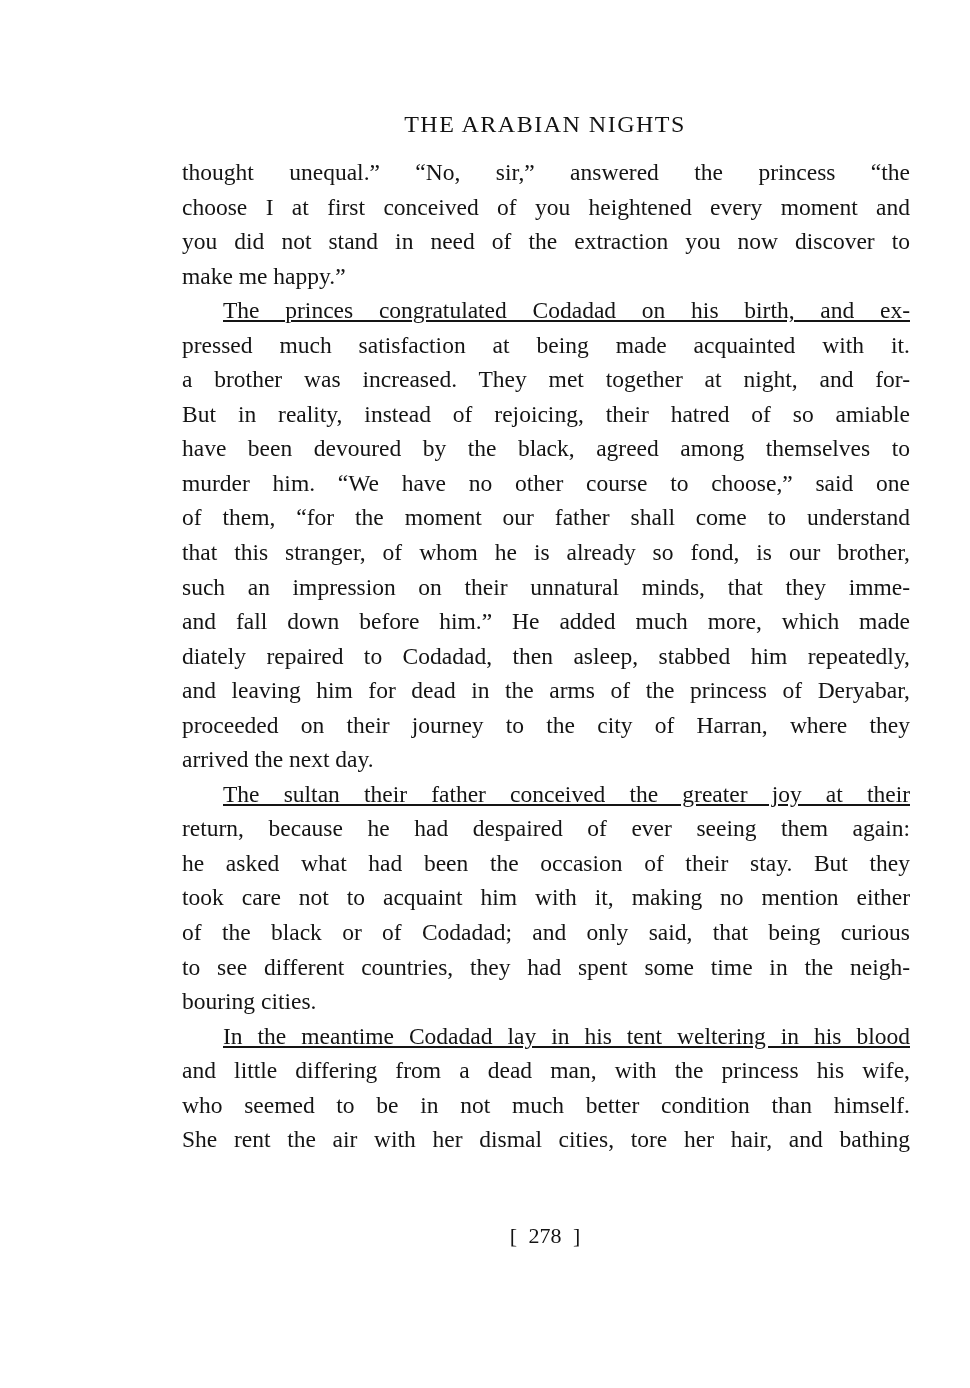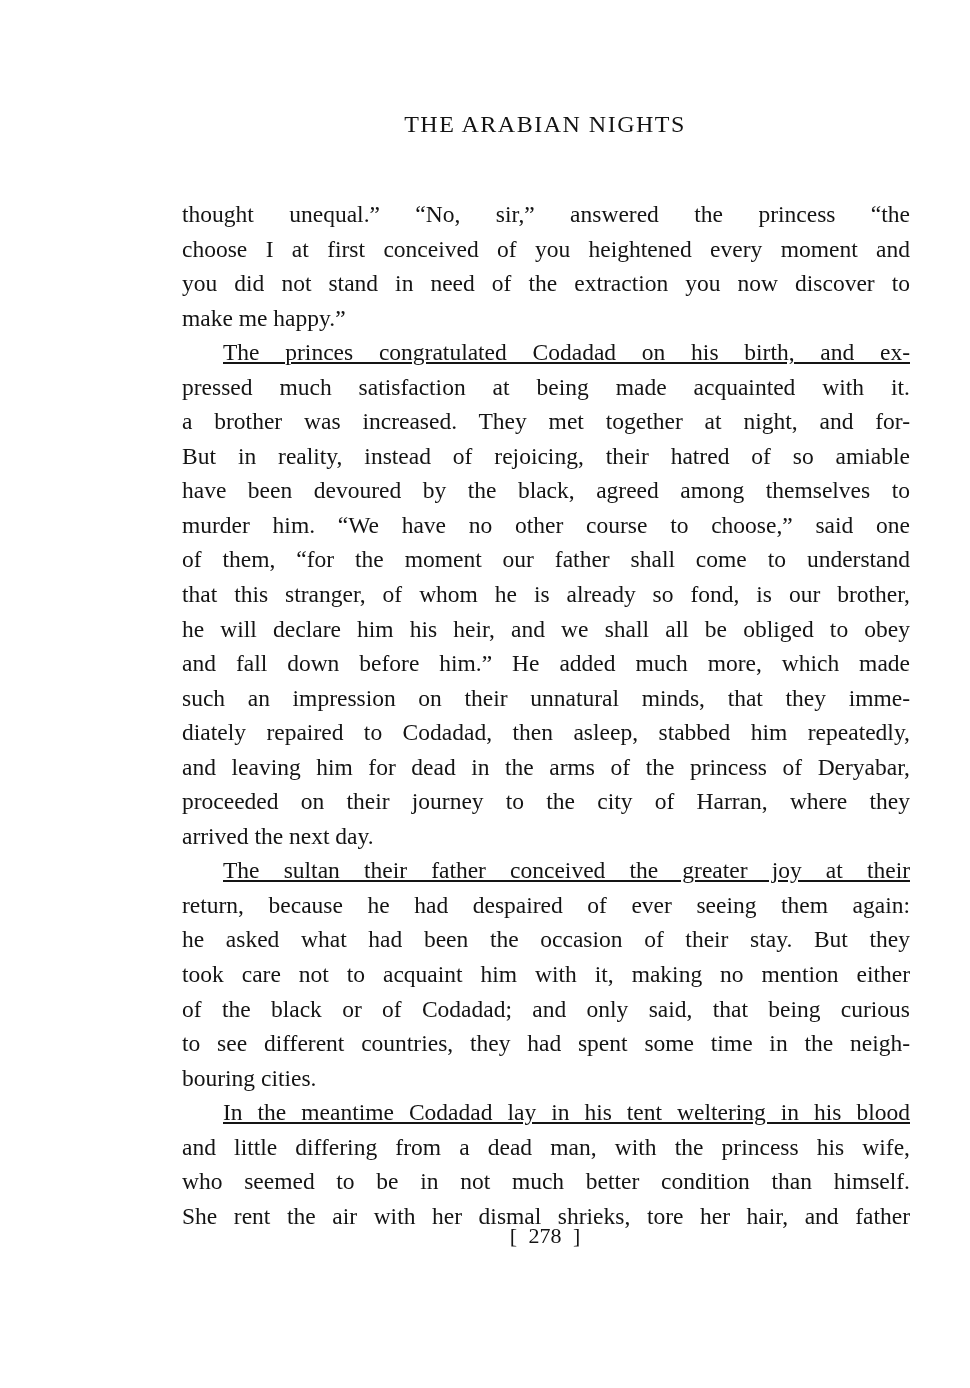--- a/index.html
+++ b/index.html
@@ -23,21 +23,20 @@
       text-align: center;
       font-size: 24px;
       letter-spacing: 1.5px;
       line-height: 28px;
     }
     .text-block {
       position: absolute;
       top: 155px;
       left: 182px;
       width: 728px;
-      margin-top: 42px;
     }
     .line {
       display: block;
       height: 34.55px;
       line-height: 34.55px;
       font-size: 23.5px;
       white-space: nowrap;
       text-align: justify;
       text-align-last: justify;
     }
@@ -77,43 +76,42 @@
 
     <div>
       <span class="line indent">The princes congratulated Codadad on his birth, and ex-</span>
       <span class="line">pressed much satisfaction at being made acquainted with it.</span>
       <span class="line">a brother was increased.  They met together at night, and for-</span>
       <span class="line">But in reality, instead of rejoicing, their hatred of so amiable</span>
       <span class="line">have been devoured by the black, agreed among themselves to</span>
       <span class="line">murder him.  “We have no other course to choose,” said one</span>
       <span class="line">of them, “for the moment our father shall come to understand</span>
       <span class="line">that this stranger, of whom he is already so fond, is our brother,</span>
-      <span class="line">he will declare him his heir, and we shall all be obliged to obey</span>
+      <span class="line">such an impression on their unnatural minds, that they imme-</span>
       <span class="line">and fall down before him.”  He added much more, which made</span>
-      <span class="line">such an impression on their unnatural minds, that they imme-</span>
       <span class="line">diately repaired to Codadad, then asleep, stabbed him repeatedly,</span>
       <span class="line">and leaving him for dead in the arms of the princess of Deryabar,</span>
       <span class="line">proceeded on their journey to the city of Harran, where they</span>
       <span class="line last">arrived the next day.</span>
     </div>
 
     <div>
       <span class="line indent">The sultan their father conceived the greater joy at their</span>
       <span class="line">return, because he had despaired of ever seeing them again:</span>
       <span class="line">he asked what had been the occasion of their stay.  But they</span>
       <span class="line">took care not to acquaint him with it, making no mention either</span>
       <span class="line">of the black or of Codadad; and only said, that being curious</span>
       <span class="line">to see different countries, they had spent some time in the neigh-</span>
       <span class="line last">bouring cities.</span>
     </div>
 
     <div>
       <span class="line indent">In the meantime Codadad lay in his tent weltering in his blood</span>
       <span class="line">and little differing from a dead man, with the princess his wife,</span>
       <span class="line">who seemed to be in not much better condition than himself.</span>
-      <span class="line">She rent the air with her dismal shrieks, tore her hair, and father</span>
+      <span class="line">She rent the air with her dismal cities, tore her hair, and bathing</span>
     </div>
 
   </div>
 
   <div class="folio">[ 278 ]</div>
 
 </div>
 
 </body></html>

